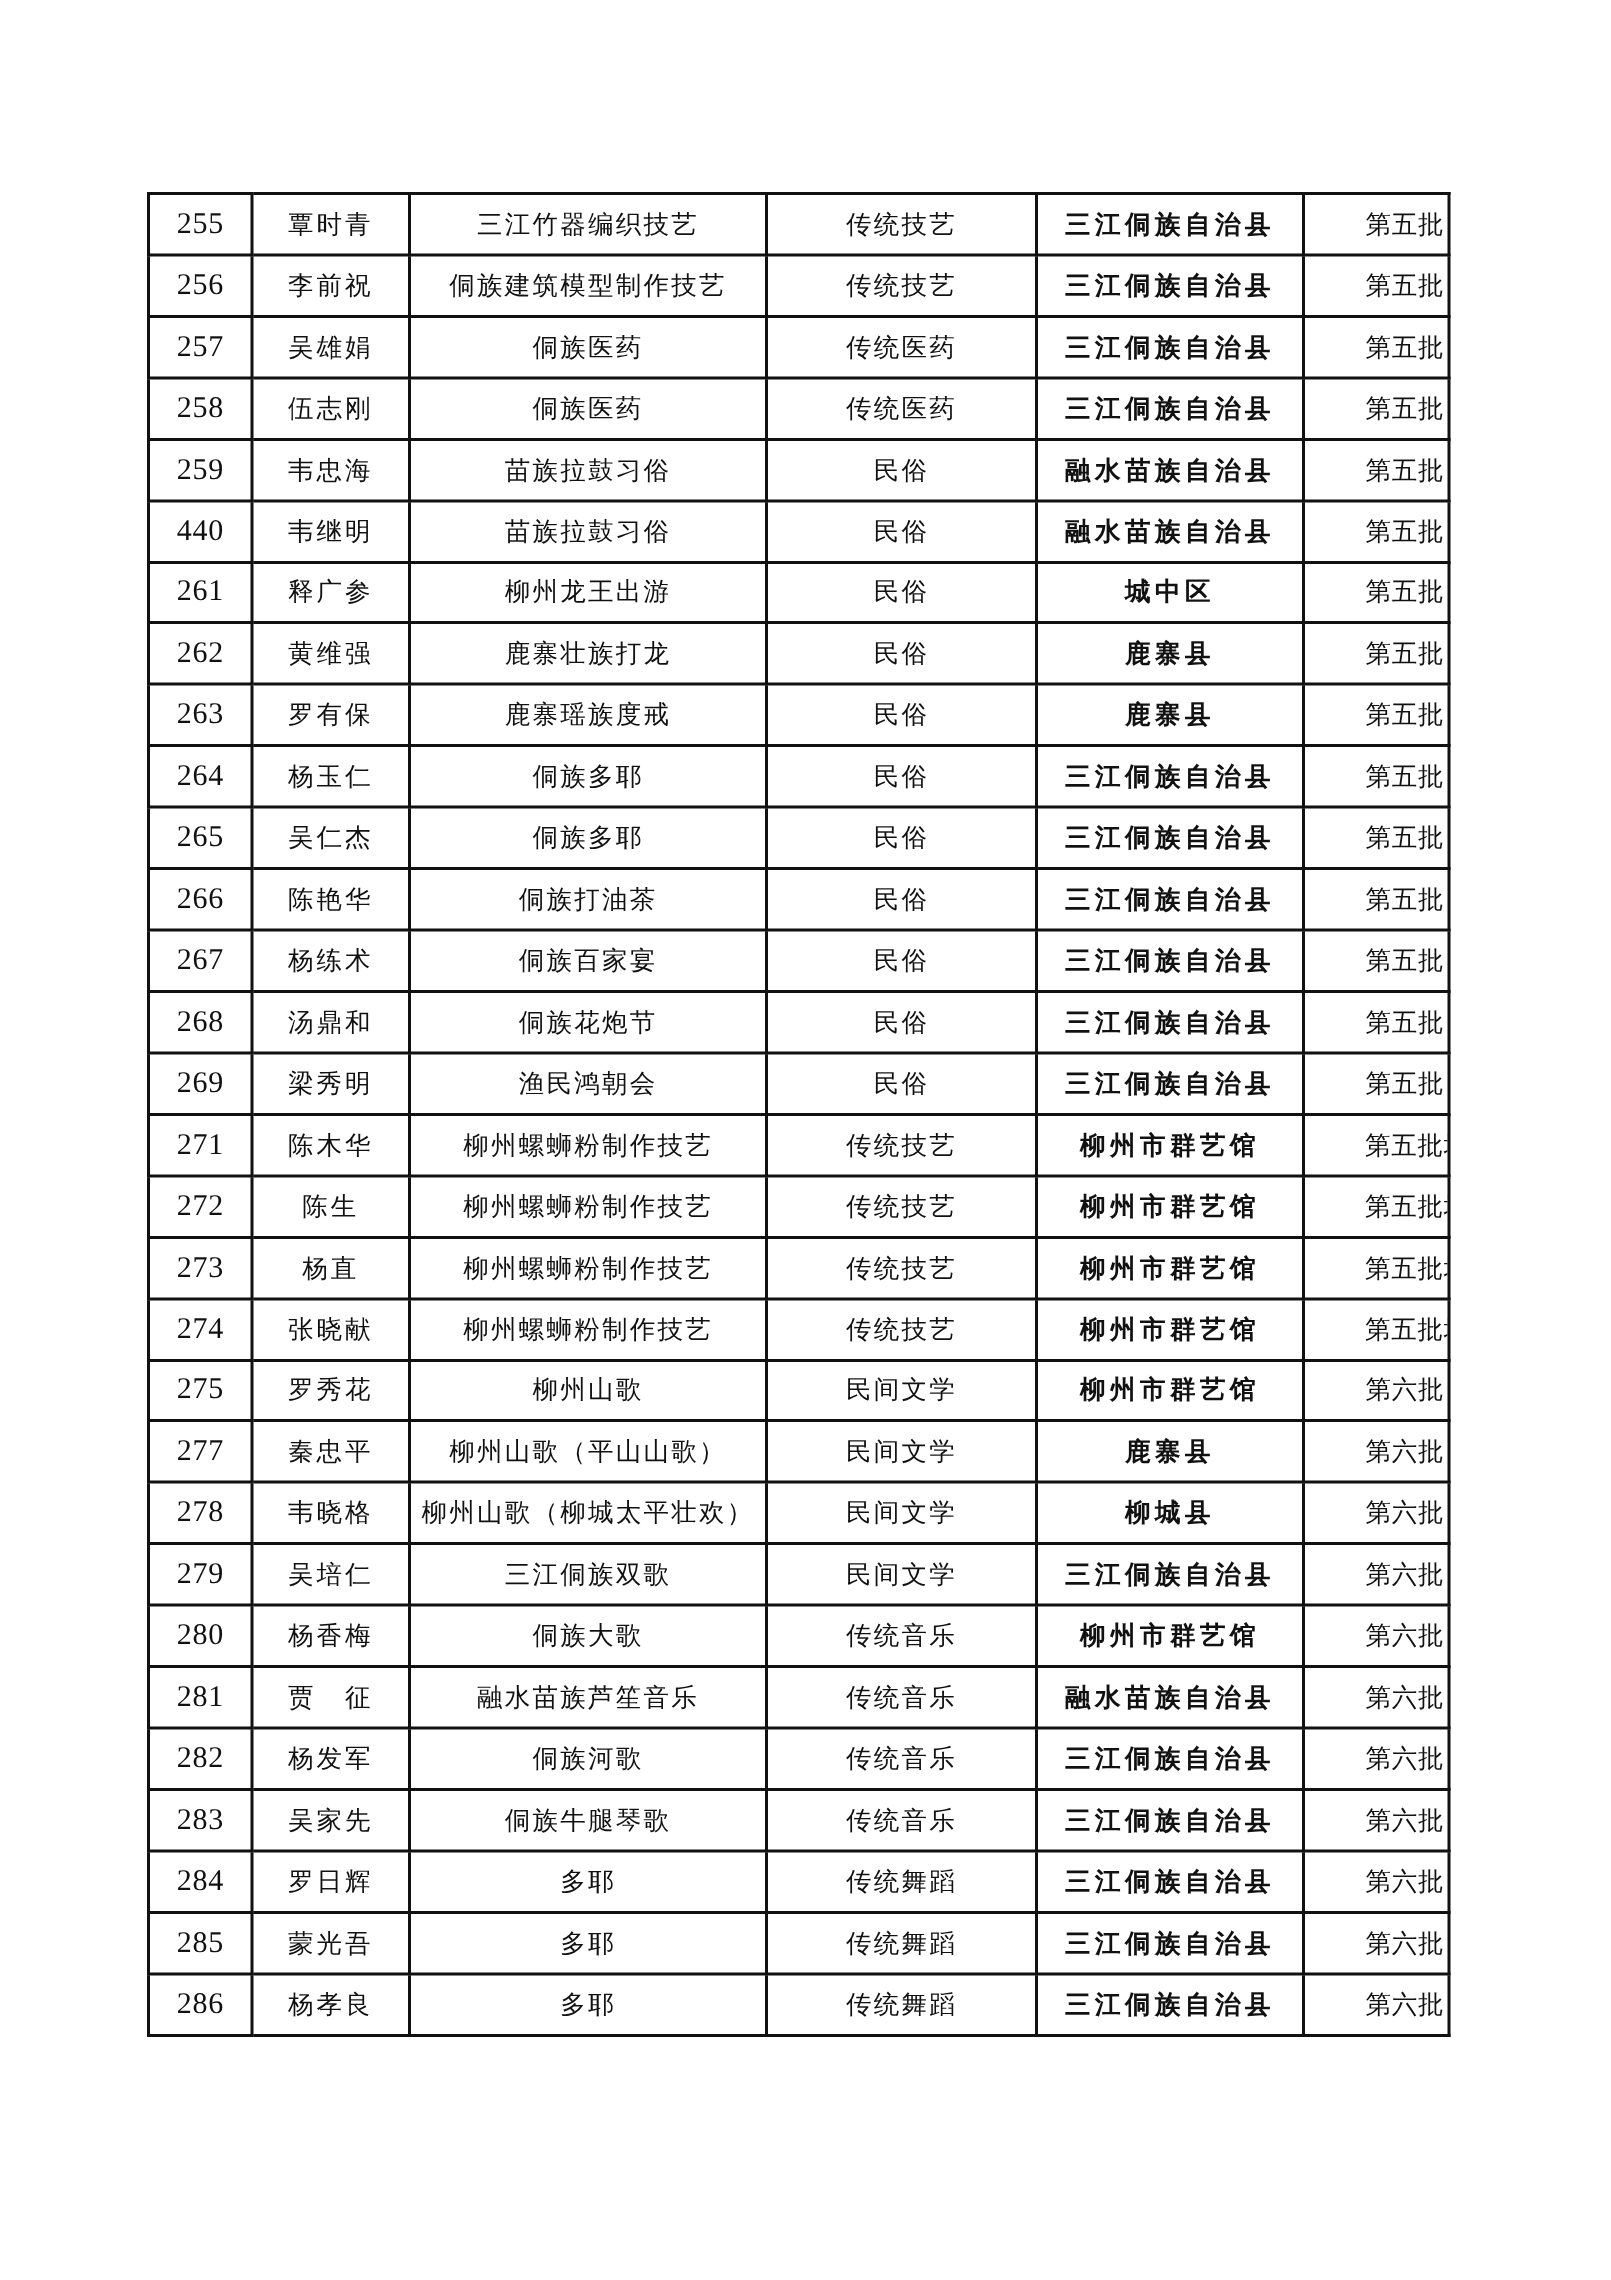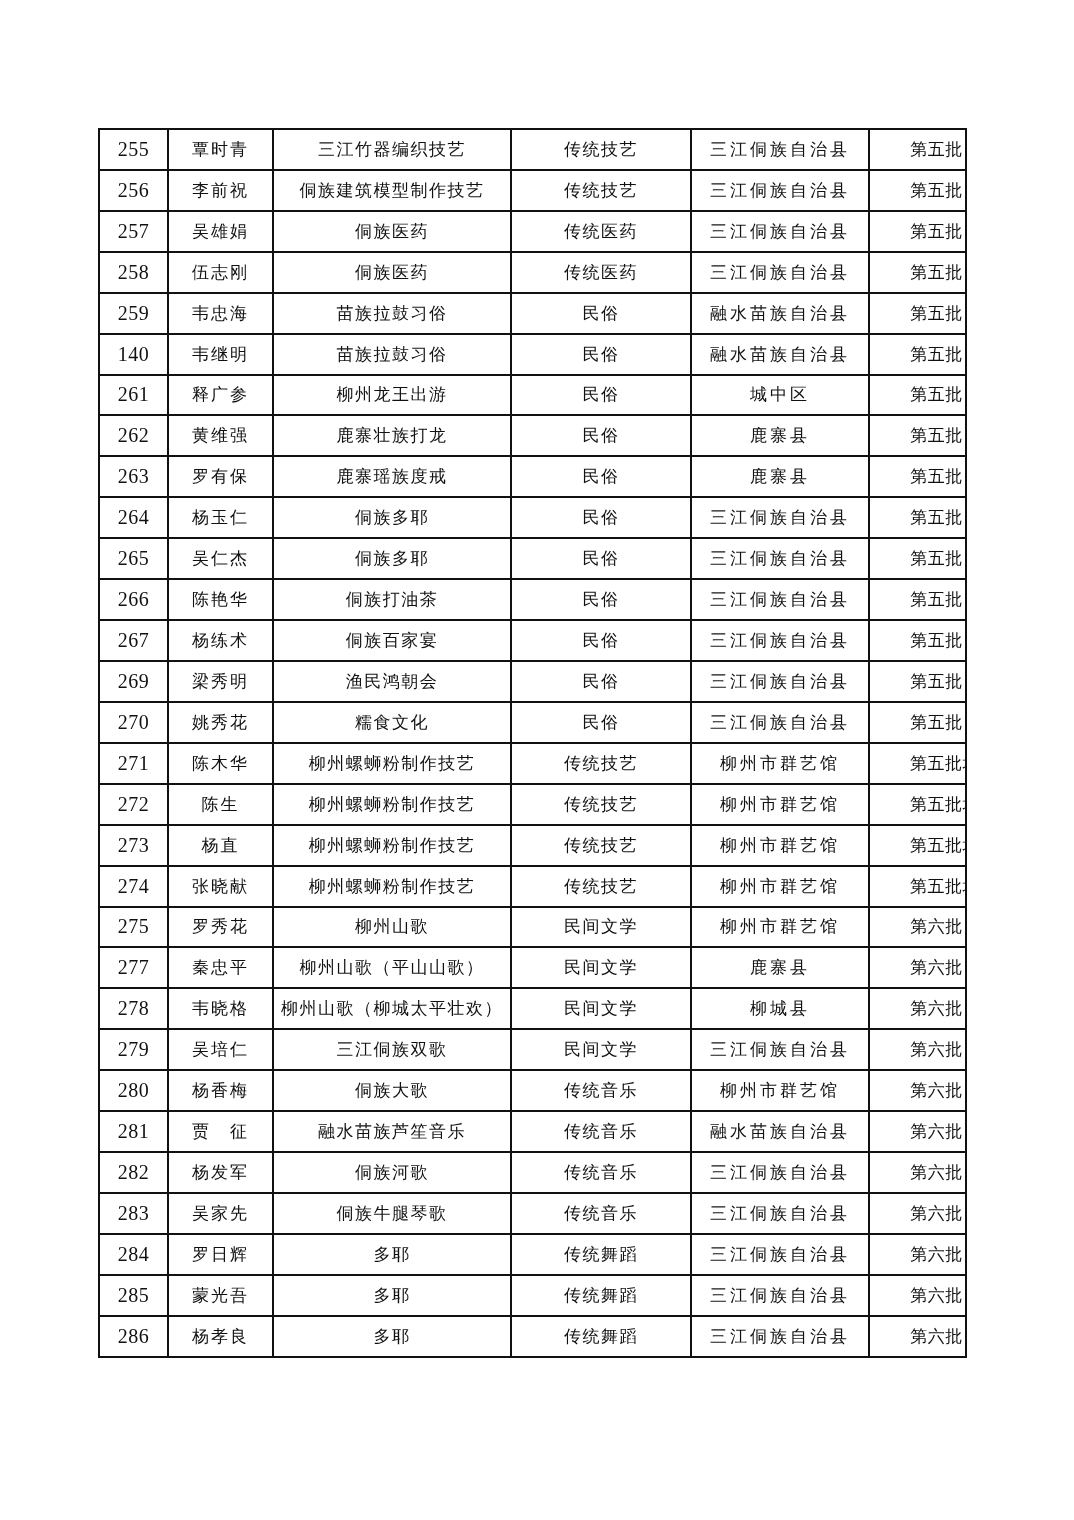--- a/index.html
+++ b/index.html
@@ -38,20 +38,21 @@
   table.heritage-table td.col-serial {
     letter-spacing: 0.5px;
     font-size: 20px;
   }
   table.heritage-table td.col-name {
     letter-spacing: 2px;
     font-family: Liberation Serif, serif;
   }
   table.heritage-table td.col-location {
     letter-spacing: 3px;
+    font-weight: bold;
   }
   table.heritage-table td.col-batch {
     letter-spacing: 0.5px;
     padding-left: 40px;
   }
 </style>
 </head>
 <body>
 
 <div class="page">
@@ -99,21 +100,21 @@
         </tr>
         <tr>
           <td class="col-serial">259</td>
           <td class="col-name">韦忠海</td>
           <td class="col-project">苗族拉鼓习俗</td>
           <td class="col-category">民俗</td>
           <td class="col-location">融水苗族自治县</td>
           <td class="col-batch">第五批</td>
         </tr>
         <tr>
-          <td class="col-serial">140</td>
+          <td class="col-serial">440</td>
           <td class="col-name">韦继明</td>
           <td class="col-project">苗族拉鼓习俗</td>
           <td class="col-category">民俗</td>
           <td class="col-location">融水苗族自治县</td>
           <td class="col-batch">第五批</td>
         </tr>
         <tr>
           <td class="col-serial">261</td>
           <td class="col-name">释广参</td>
           <td class="col-project">柳州龙王出游</td>
@@ -163,31 +164,31 @@
         </tr>
         <tr>
           <td class="col-serial">267</td>
           <td class="col-name">杨练术</td>
           <td class="col-project">侗族百家宴</td>
           <td class="col-category">民俗</td>
           <td class="col-location">三江侗族自治县</td>
           <td class="col-batch">第五批</td>
         </tr>
         <tr>
+          <td class="col-serial">268</td>
+          <td class="col-name">汤鼎和</td>
+          <td class="col-project">侗族花炮节</td>
+          <td class="col-category">民俗</td>
+          <td class="col-location">三江侗族自治县</td>
+          <td class="col-batch">第五批</td>
+        </tr>
+        <tr>
           <td class="col-serial">269</td>
           <td class="col-name">梁秀明</td>
           <td class="col-project">渔民鸿朝会</td>
-          <td class="col-category">民俗</td>
-          <td class="col-location">三江侗族自治县</td>
-          <td class="col-batch">第五批</td>
-        </tr>
-        <tr>
-          <td class="col-serial">270</td>
-          <td class="col-name">姚秀花</td>
-          <td class="col-project">糯食文化</td>
           <td class="col-category">民俗</td>
           <td class="col-location">三江侗族自治县</td>
           <td class="col-batch">第五批</td>
         </tr>
         <tr>
           <td class="col-serial">271</td>
           <td class="col-name">陈木华</td>
           <td class="col-project">柳州螺蛳粉制作技艺</td>
           <td class="col-category">传统技艺</td>
           <td class="col-location">柳州市群艺馆</td>

